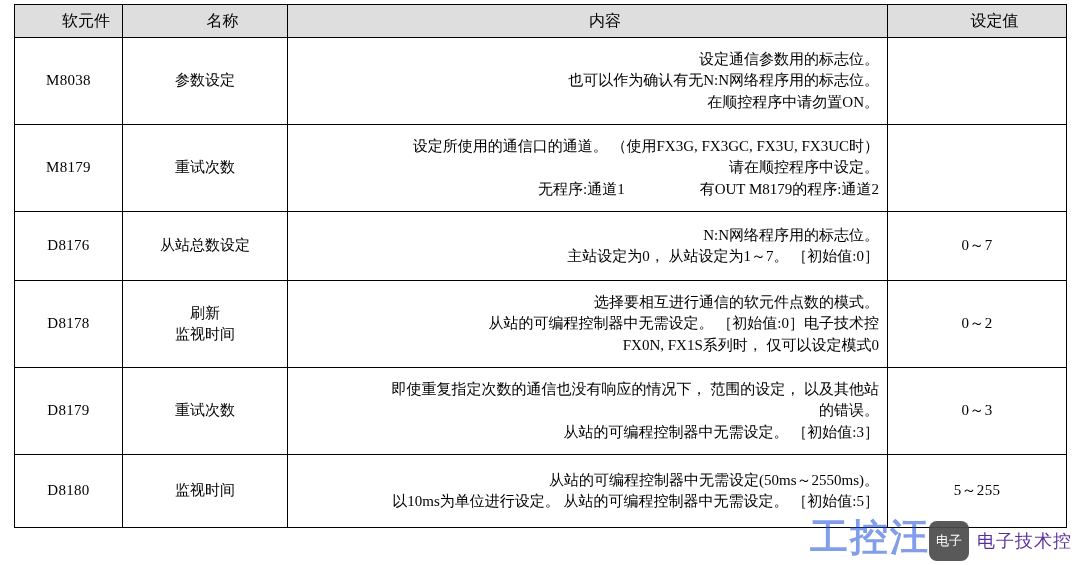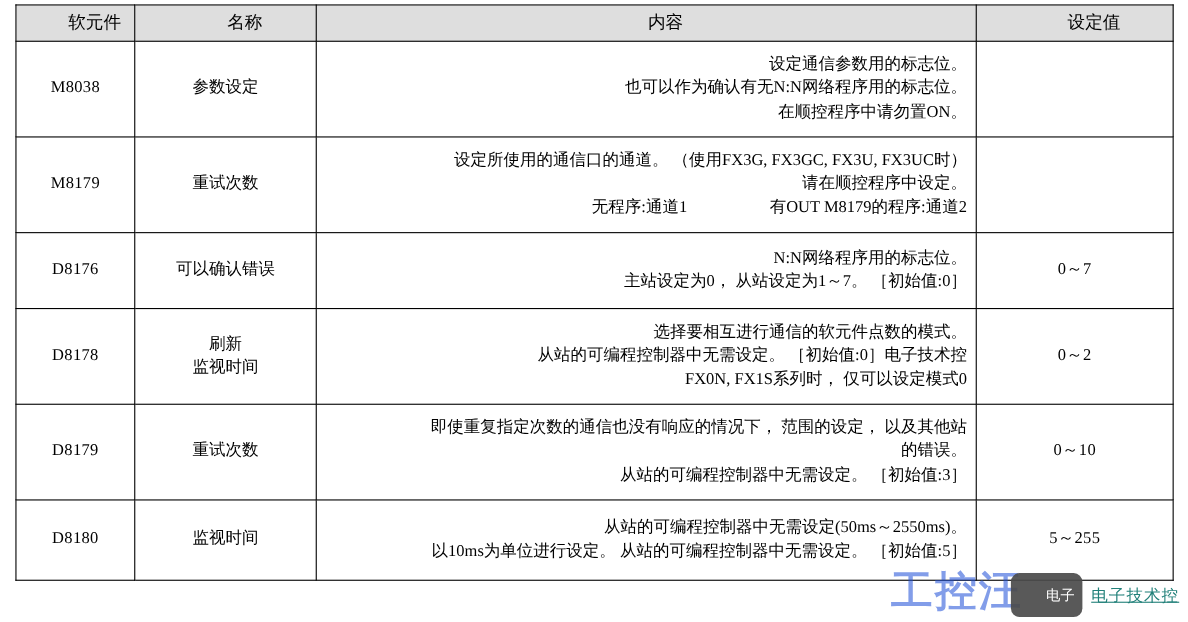--- a/index.html
+++ b/index.html
@@ -81,28 +81,26 @@
     width: 40px;
     height: 40px;
     border-radius: 8px;
     background: #4b4b4b;
     color: #ffffff;
     display: flex;
     align-items: center;
     justify-content: center;
     font-size: 13px;
     font-family: "Liberation Sans", sans-serif;
-    padding-left: 25px;
   }
   .wm-text {
-    font-size: 15px;
-    color: #0f766e;
+    font-size: 18px;
+    color: #4c1d95;
     font-family: "Liberation Sans", sans-serif;
     letter-spacing: 1px;
-    text-decoration: underline;
   }
   .wm-big {
     position: absolute;
     right: 150px;
     bottom: 2px;
     font-size: 38px;
     font-weight: bold;
     color: #1d4ed8;
     opacity: 0.55;
     font-family: "Liberation Sans", sans-serif;
@@ -144,21 +142,21 @@
         <td class="name">重试次数</td>
         <td class="content">
           <span class="line">设定所使用的通信口的通道。 （使用FX3G, FX3GC, FX3U, FX3UC时）</span>
           <span class="line">请在顺控程序中设定。</span>
           <span class="line">无程序:通道1                    有OUT M8179的程序:通道2</span>
         </td>
         <td class="set"></td>
       </tr>
       <tr class="r2">
         <td class="dev">D8176</td>
-        <td class="name">可以确认错误</td>
+        <td class="name">从站总数设定</td>
         <td class="content">
           <span class="line">N:N网络程序用的标志位。</span>
           <span class="line">主站设定为0， 从站设定为1～7。 ［初始值:0］</span>
         </td>
         <td class="set">0～7</td>
       </tr>
       <tr class="r4">
         <td class="dev">D8178</td>
         <td class="name" style="white-space: pre-line;">刷新
 监视时间</td>
@@ -170,21 +168,21 @@
         <td class="set">0～2</td>
       </tr>
       <tr class="r5">
         <td class="dev">D8179</td>
         <td class="name">重试次数</td>
         <td class="content">
           <span class="line">即使重复指定次数的通信也没有响应的情况下， 范围的设定， 以及其他站</span>
           <span class="line">的错误。</span>
           <span class="line">从站的可编程控制器中无需设定。 ［初始值:3］</span>
         </td>
-        <td class="set">0～10</td>
+        <td class="set">0～3</td>
       </tr>
       <tr class="r6">
         <td class="dev">D8180</td>
         <td class="name">监视时间</td>
         <td class="content">
           <span class="line">从站的可编程控制器中无需设定(50ms～2550ms)。</span>
           <span class="line">以10ms为单位进行设定。 从站的可编程控制器中无需设定。 ［初始值:5］</span>
         </td>
         <td class="set">5～255</td>
       </tr>

